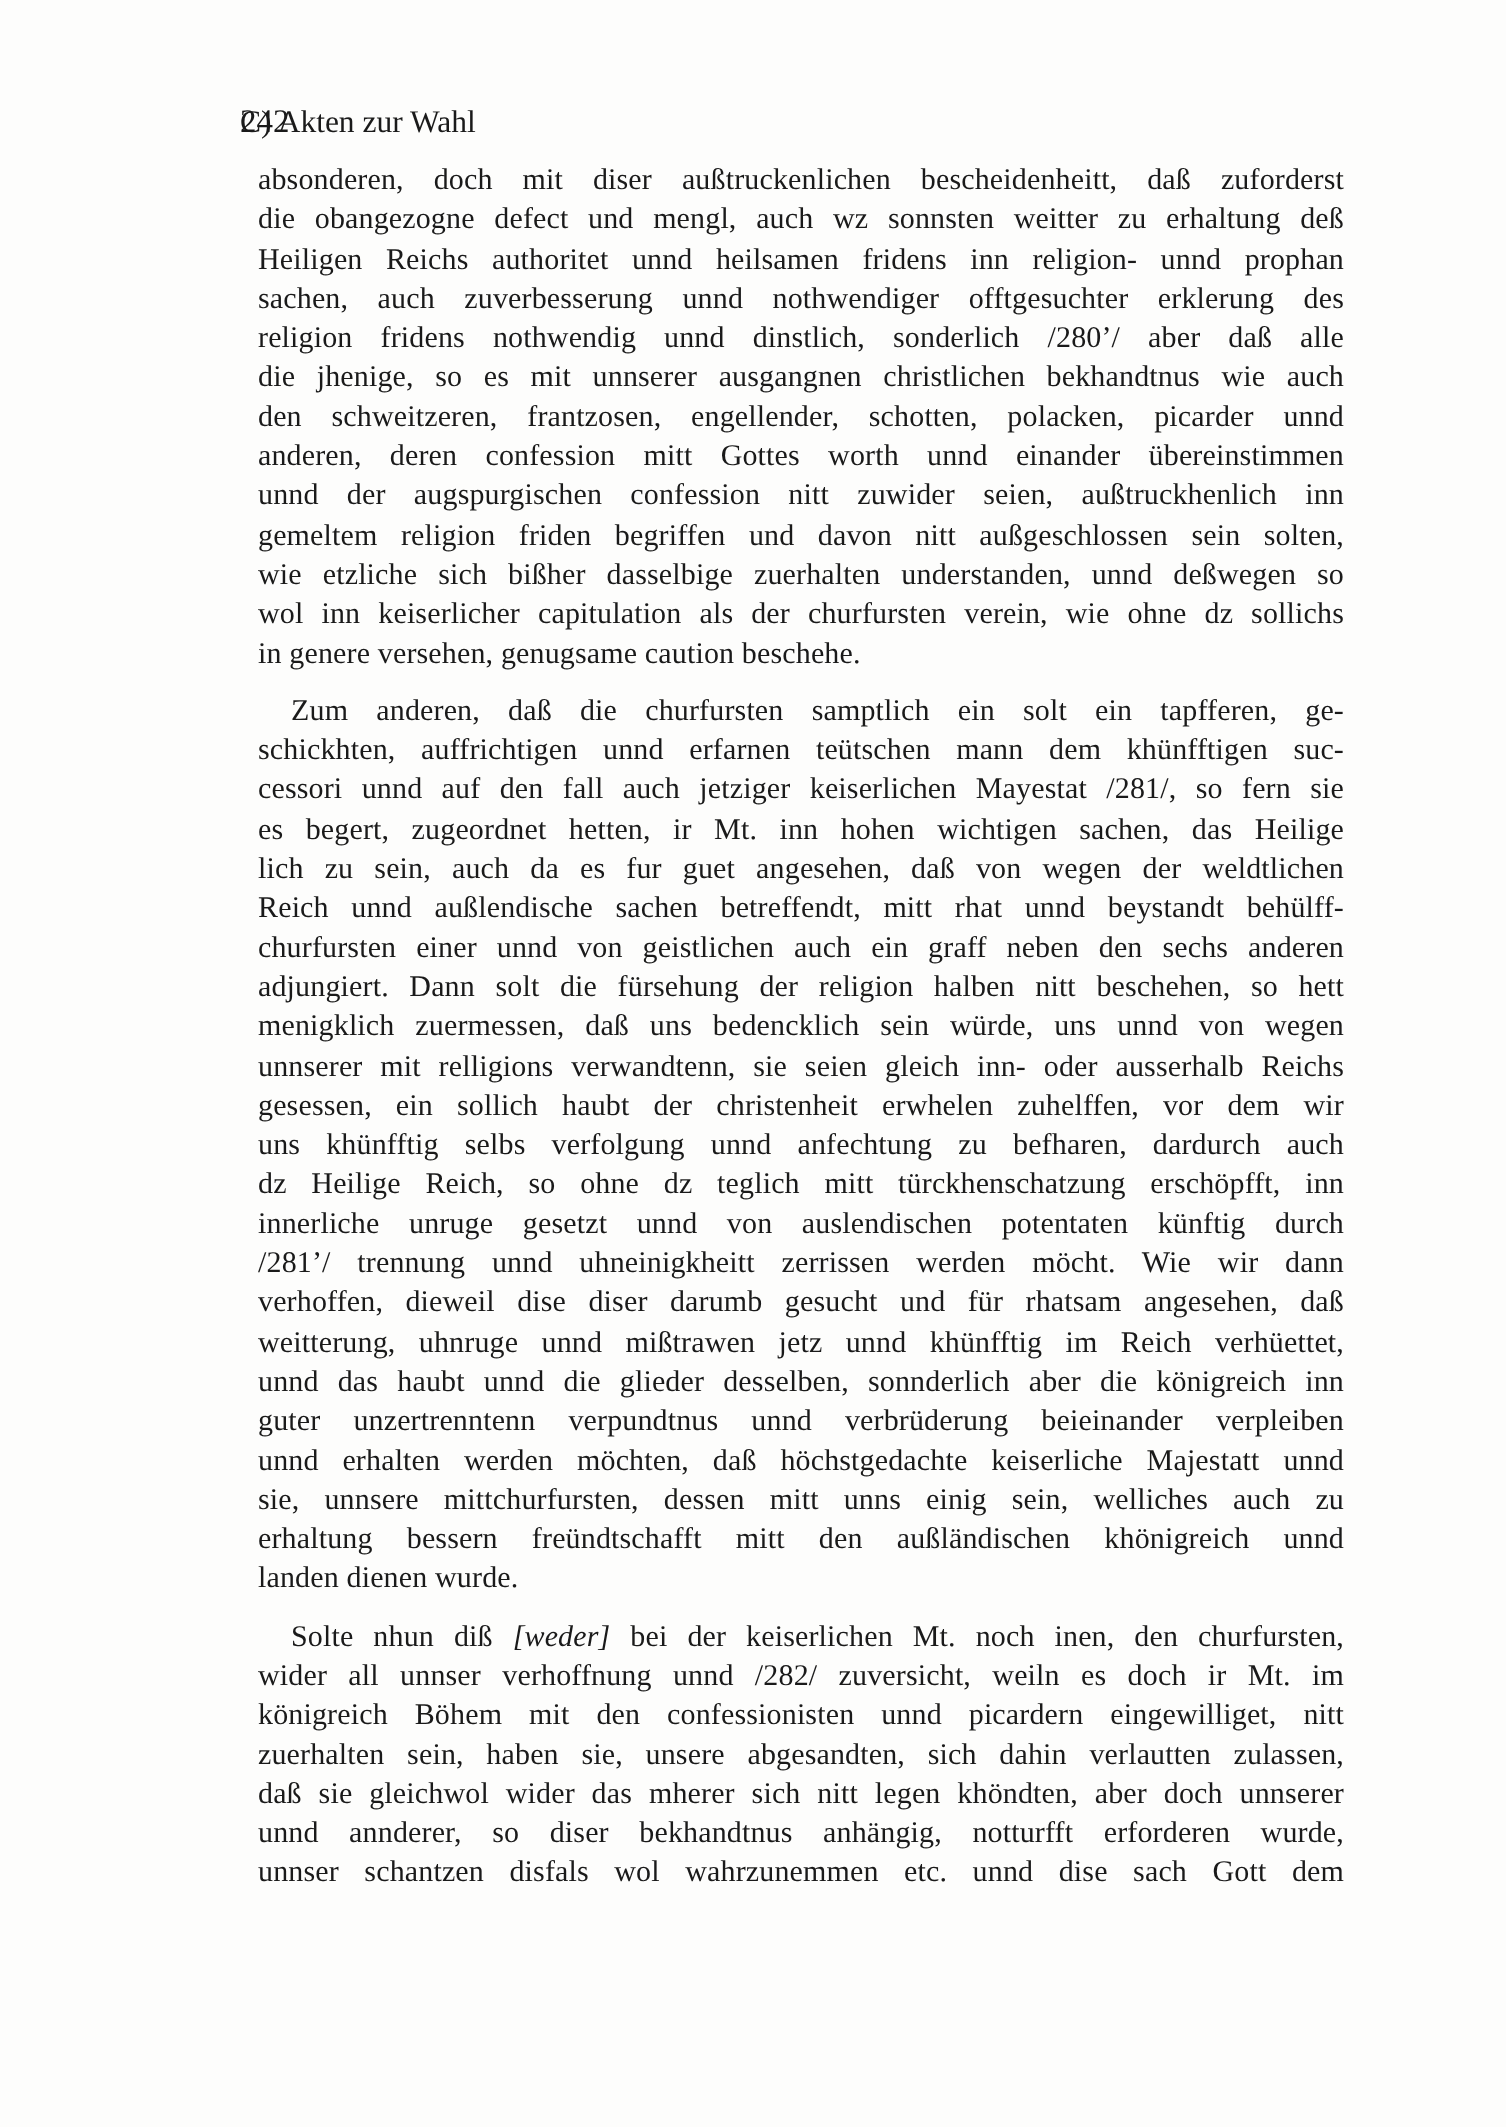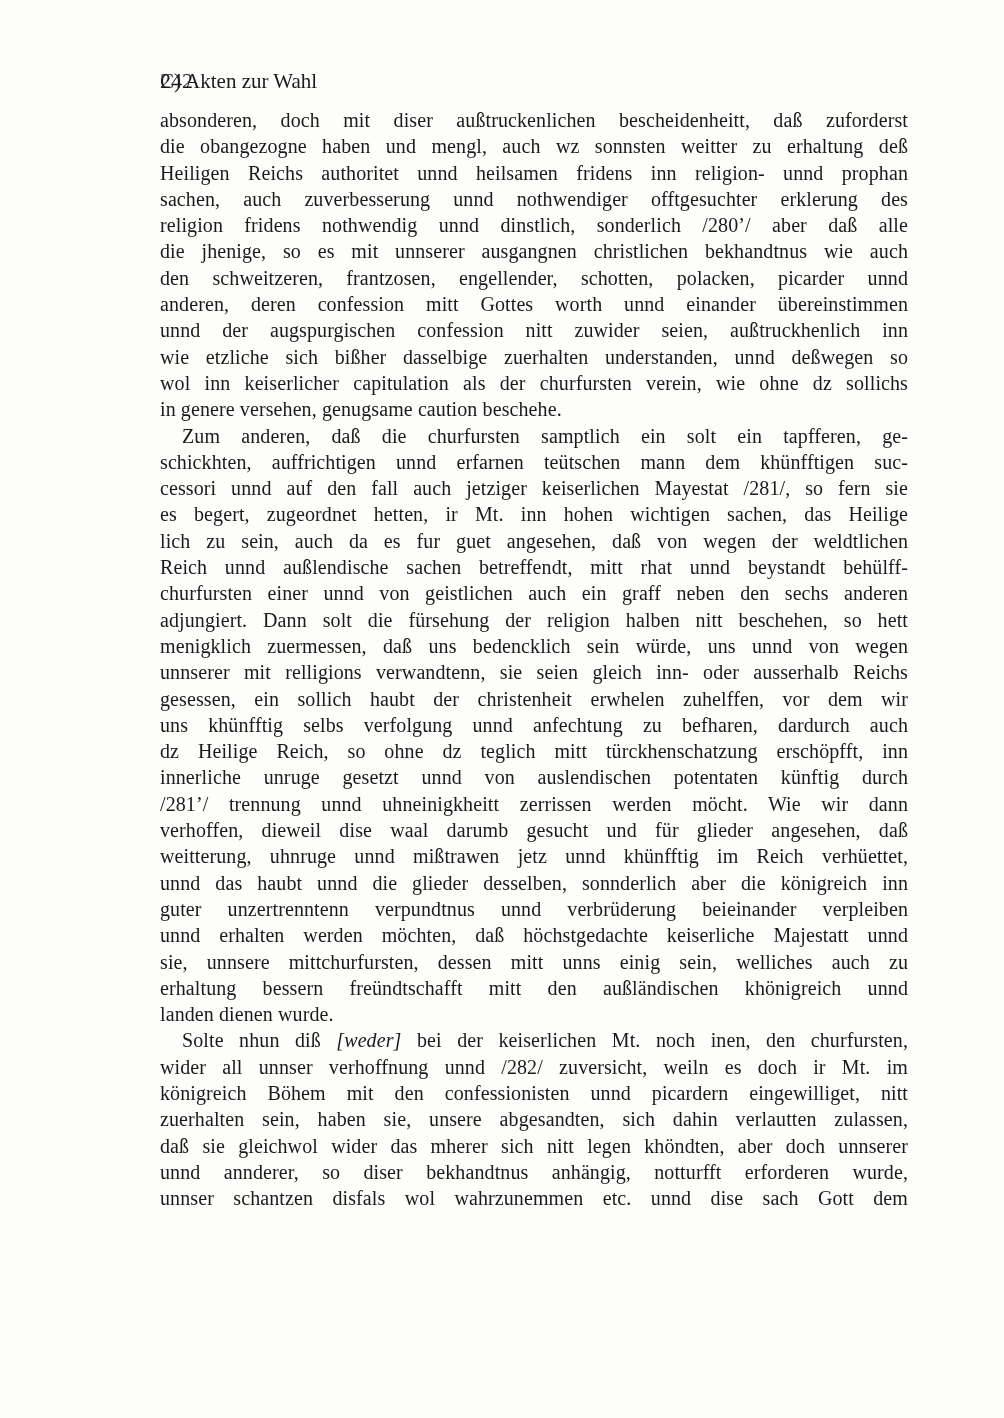--- a/index.html
+++ b/index.html
@@ -30,21 +30,21 @@
     top: 0;
     font-size: 22px;
   }
   .runhead {
     display: block;
     text-align: left;
   }
   .body {
     margin-top: 13px;
   }
-  .para { margin: 0; padding: 0; }
+  .para { margin: 12px; padding: 0; }
   .line {
     font-size: 20px;
     line-height: 26.3px;
     height: 26.3px;
     text-align: justify;
     text-align-last: justify;
     overflow: hidden;
     letter-spacing: 0.1px;
   }
   .line.indent { text-indent: 22px; }
@@ -56,49 +56,50 @@
 
 <div class="page" style="background: rgb(253, 253, 252); color: rgb(26, 26, 26);">
   <div class="textblock">
     <div class="header">
       <span class="pagenum">242</span>
       <span class="runhead">C) Akten zur Wahl</span>
     </div>
     <div class="body">
         <div class="para">
           <div class="line">absonderen, doch mit diser außtruckenlichen bescheidenheitt, daß zuforderst</div>
-          <div class="line">die obangezogne haben und mengl, auch wz sonnsten weitter zu erhaltung deß</div>
+          <div class="line">die obangezogne defect und mengl, auch wz sonnsten weitter zu erhaltung deß</div>
           <div class="line">Heiligen Reichs authoritet unnd heilsamen fridens inn religion- unnd prophan</div>
           <div class="line">sachen, auch zuverbesserung unnd nothwendiger offtgesuchter erklerung des</div>
           <div class="line">religion fridens nothwendig unnd dinstlich, sonderlich /280’/ aber daß alle</div>
           <div class="line">die jhenige, so es mit unnserer ausgangnen christlichen bekhandtnus wie auch</div>
           <div class="line">den schweitzeren, frantzosen, engellender, schotten, polacken, picarder unnd</div>
           <div class="line">anderen, deren confession mitt Gottes worth unnd einander übereinstimmen</div>
           <div class="line">unnd der augspurgischen confession nitt zuwider seien, außtruckhenlich inn</div>
+          <div class="line">gemeltem religion friden begriffen und davon nitt außgeschlossen sein solten,</div>
           <div class="line">wie etzliche sich bißher dasselbige zuerhalten understanden, unnd deßwegen so</div>
           <div class="line">wol inn keiserlicher capitulation als der churfursten verein, wie ohne dz sollichs</div>
           <div class="line endline">in genere versehen, genugsame caution beschehe.</div>
         </div>
         <div class="para">
           <div class="line indent">Zum anderen, daß die churfursten samptlich ein solt ein tapfferen, ge-</div>
           <div class="line">schickhten, auffrichtigen unnd erfarnen teütschen mann dem khünfftigen suc-</div>
           <div class="line">cessori unnd auf den fall auch jetziger keiserlichen Mayestat /281/, so fern sie</div>
           <div class="line">es begert, zugeordnet hetten, ir Mt. inn hohen wichtigen sachen, das Heilige</div>
           <div class="line">lich zu sein, auch da es fur guet angesehen, daß von wegen der weldtlichen</div>
           <div class="line">Reich unnd außlendische sachen betreffendt, mitt rhat unnd beystandt behülff-</div>
           <div class="line">churfursten einer unnd von geistlichen auch ein graff neben den sechs anderen</div>
           <div class="line">adjungiert. Dann solt die fürsehung der religion halben nitt beschehen, so hett</div>
           <div class="line">menigklich zuermessen, daß uns bedencklich sein würde, uns unnd von wegen</div>
           <div class="line">unnserer mit relligions verwandtenn, sie seien gleich inn- oder ausserhalb Reichs</div>
           <div class="line">gesessen, ein sollich haubt der christenheit erwhelen zuhelffen, vor dem wir</div>
           <div class="line">uns khünfftig selbs verfolgung unnd anfechtung zu befharen, dardurch auch</div>
           <div class="line">dz Heilige Reich, so ohne dz teglich mitt türckhenschatzung erschöpfft, inn</div>
           <div class="line">innerliche unruge gesetzt unnd von auslendischen potentaten künftig durch</div>
           <div class="line">/281’/ trennung unnd uhneinigkheitt zerrissen werden möcht. Wie wir dann</div>
-          <div class="line">verhoffen, dieweil dise waal darumb gesucht und für glieder angesehen, daß</div>
+          <div class="line">verhoffen, dieweil dise diser darumb gesucht und für rhatsam angesehen, daß</div>
           <div class="line">weitterung, uhnruge unnd mißtrawen jetz unnd khünfftig im Reich verhüettet,</div>
           <div class="line">unnd das haubt unnd die glieder desselben, sonnderlich aber die königreich inn</div>
           <div class="line">guter unzertrenntenn verpundtnus unnd verbrüderung beieinander verpleiben</div>
           <div class="line">unnd erhalten werden möchten, daß höchstgedachte keiserliche Majestatt unnd</div>
           <div class="line">sie, unnsere mittchurfursten, dessen mitt unns einig sein, welliches auch zu</div>
           <div class="line">erhaltung bessern freündtschafft mitt den außländischen khönigreich unnd</div>
           <div class="line endline">landen dienen wurde.</div>
         </div>
         <div class="para">
           <div class="line indent">Solte nhun diß <i>[weder]</i> bei der keiserlichen Mt. noch inen, den churfursten,</div>

